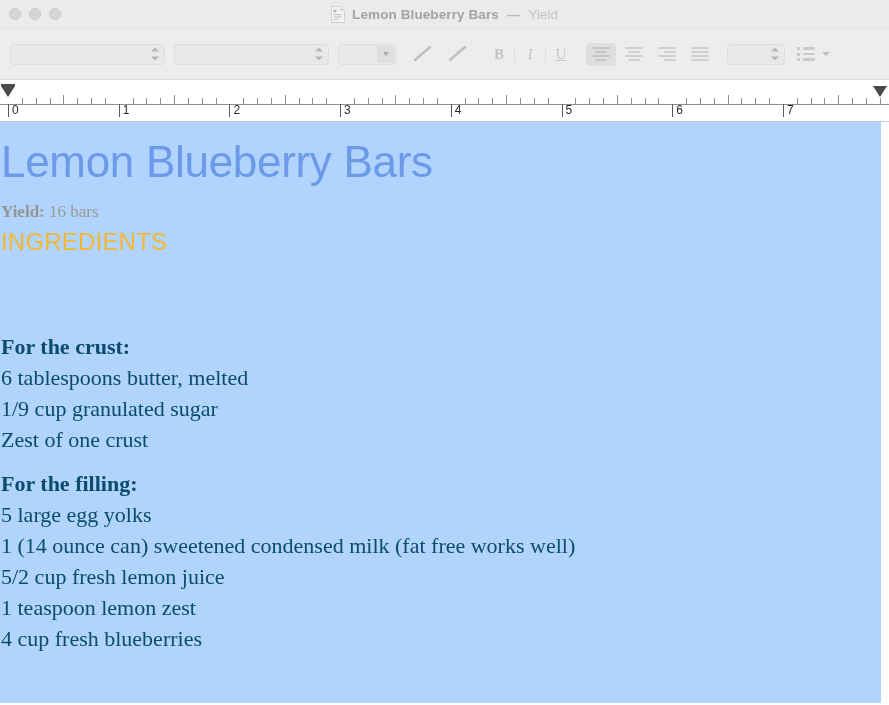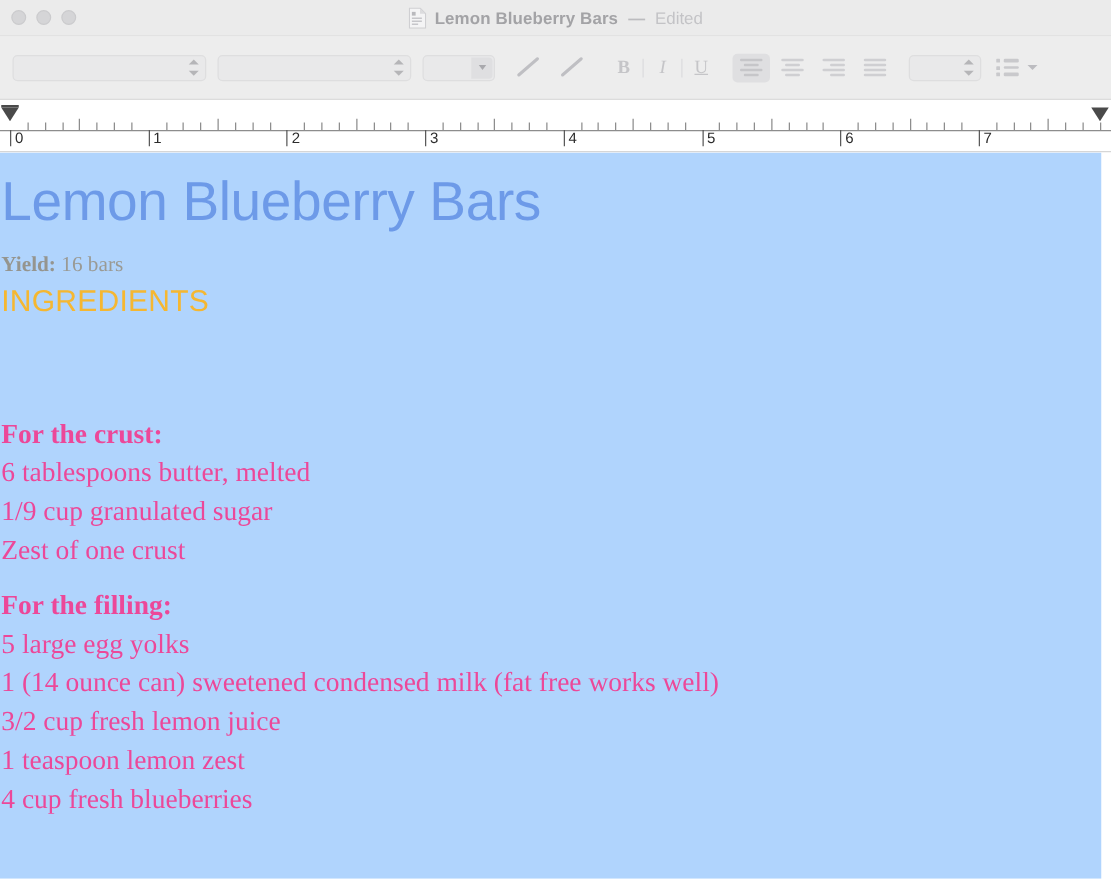--- a/index.html
+++ b/index.html
@@ -335,21 +335,21 @@
     padding-top: 6px;
     line-height: 1.15;
     letter-spacing: 0.2px;
   }
   .blank-line {
     height: 31px;
   }
   .body-line {
     font-family: "Liberation Serif", serif;
     font-size: 22px;
-    color: #ec4899;
+    color: #0c4a6e;
     line-height: 31px;
     margin: 0;
     white-space: nowrap;
   }
   .body-line.bold { font-weight: bold; }
   .spacer-sm { height: 13px; }
 </style>
 </head>
 <body>
 
@@ -367,21 +367,21 @@
           <path d="M0.5 0.5 H9 L13.5 5 V16.5 H0.5 Z" fill="#f4f4f5" stroke="#cfcfd2" stroke-width="1"></path>
           <path d="M9 0.5 L13.5 5 H9 Z" fill="#dcdcde"></path>
           <rect x="2.5" y="3.5" width="3" height="3" fill="#b9b9bd"></rect>
           <rect x="2.5" y="8" width="8" height="1.2" fill="#c6c6ca"></rect>
           <rect x="2.5" y="10.4" width="8" height="1.2" fill="#c6c6ca"></rect>
           <rect x="2.5" y="12.8" width="5" height="1.2" fill="#c6c6ca"></rect>
         </svg>
       </span>
       <span class="win-title">Lemon Blueberry Bars</span>
       <span class="win-dash">—</span>
-      <span class="win-edited">Edited</span>
+      <span class="win-edited">Yield</span>
     </div>
   </div>
 
   <div class="toolbar">
 
     <div class="combo" id="font-family-combo">
       <span class="combo-text"></span>
       <span class="stepper">
         <span class="ar-up"></span>
           <span class="ar-dn"></span>
@@ -583,21 +583,21 @@
             <div class="body-line">1/9 cup granulated sugar</div>
             <div class="body-line">Zest of one crust</div>
           </div>
 
         <div class="spacer-sm"></div>
 
         <div class="body-line bold">For the filling:</div>
         <div id="filling-items">
             <div class="body-line">5 large egg yolks</div>
             <div class="body-line">1 (14 ounce can) sweetened condensed milk (fat free works well)</div>
-            <div class="body-line">3/2 cup fresh lemon juice</div>
+            <div class="body-line">5/2 cup fresh lemon juice</div>
             <div class="body-line">1 teaspoon lemon zest</div>
             <div class="body-line">4 cup fresh blueberries</div>
           </div>
 
       </div>
     </div>
   </div>
 
 </div>
 

